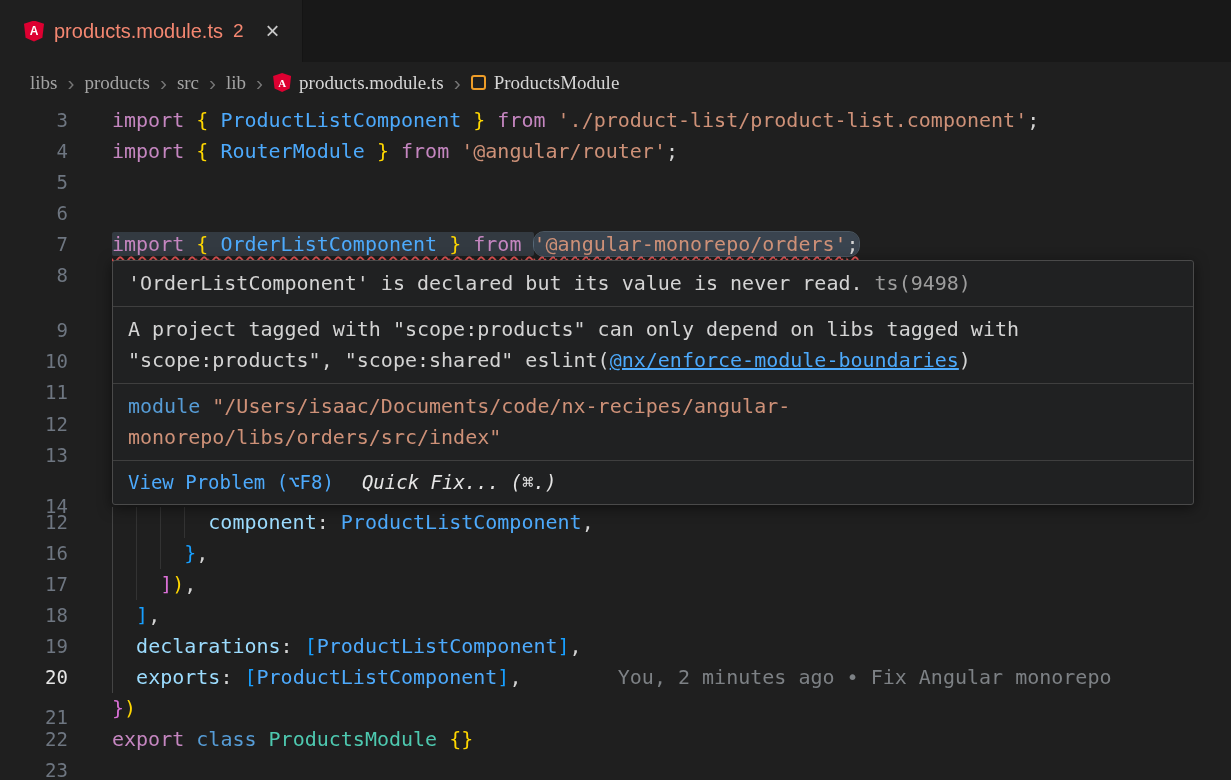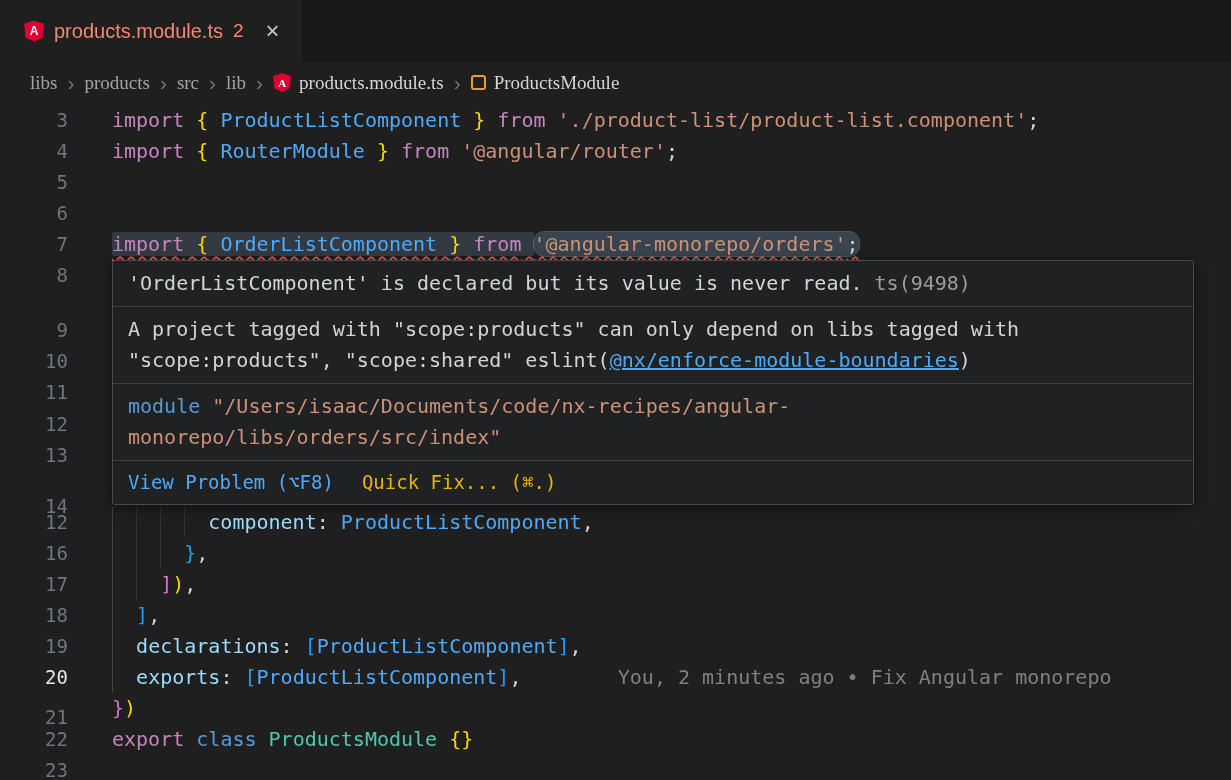--- a/index.html
+++ b/index.html
@@ -142,17 +142,17 @@
         <div class="popup-section" data-interactable="false">
           <div class="popup-line" data-interactable="false"><span data-interactable="false" style="color: rgb(212, 212, 212);">A project tagged with "scope:products" can only depend on libs tagged with</span></div>
           <div class="popup-line" data-interactable="false"><span data-interactable="false" style="color: rgb(212, 212, 212);">"scope:products", "scope:shared" </span><span data-interactable="false" style="color: rgb(212, 212, 212);">eslint(</span><span class="hover-link" data-interactable="true" style="color: rgb(77, 170, 252);">@nx/enforce-module-boundaries</span><span data-interactable="false" style="color: rgb(212, 212, 212);">)</span></div>
         </div>
         <div class="popup-section" data-interactable="false">
           <div class="popup-line" data-interactable="false"><span data-interactable="false" style="color: rgb(86, 156, 214);">module</span><span data-interactable="false" style="color: rgb(206, 145, 120);"> "/Users/isaac/Documents/code/nx-recipes/angular-</span></div>
           <div class="popup-line" data-interactable="false"><span data-interactable="false" style="color: rgb(206, 145, 120);">monorepo/libs/orders/src/index"</span></div>
         </div>
         <div class="popup-actions" data-interactable="false">
           <span class="popup-action" data-interactable="true" style="color: rgb(77, 170, 252);">View Problem (⌥F8)</span>
-          <span class="popup-action" data-interactable="true" style="color: #eab308;">Quick Fix... (⌘.)</span>
+          <span class="popup-action" data-interactable="true" style="color: #e5e5e5; font-style: italic;">Quick Fix... (⌘.)</span>
         </div>
       </div>
     </div>
 </div>
 
 </body></html>

